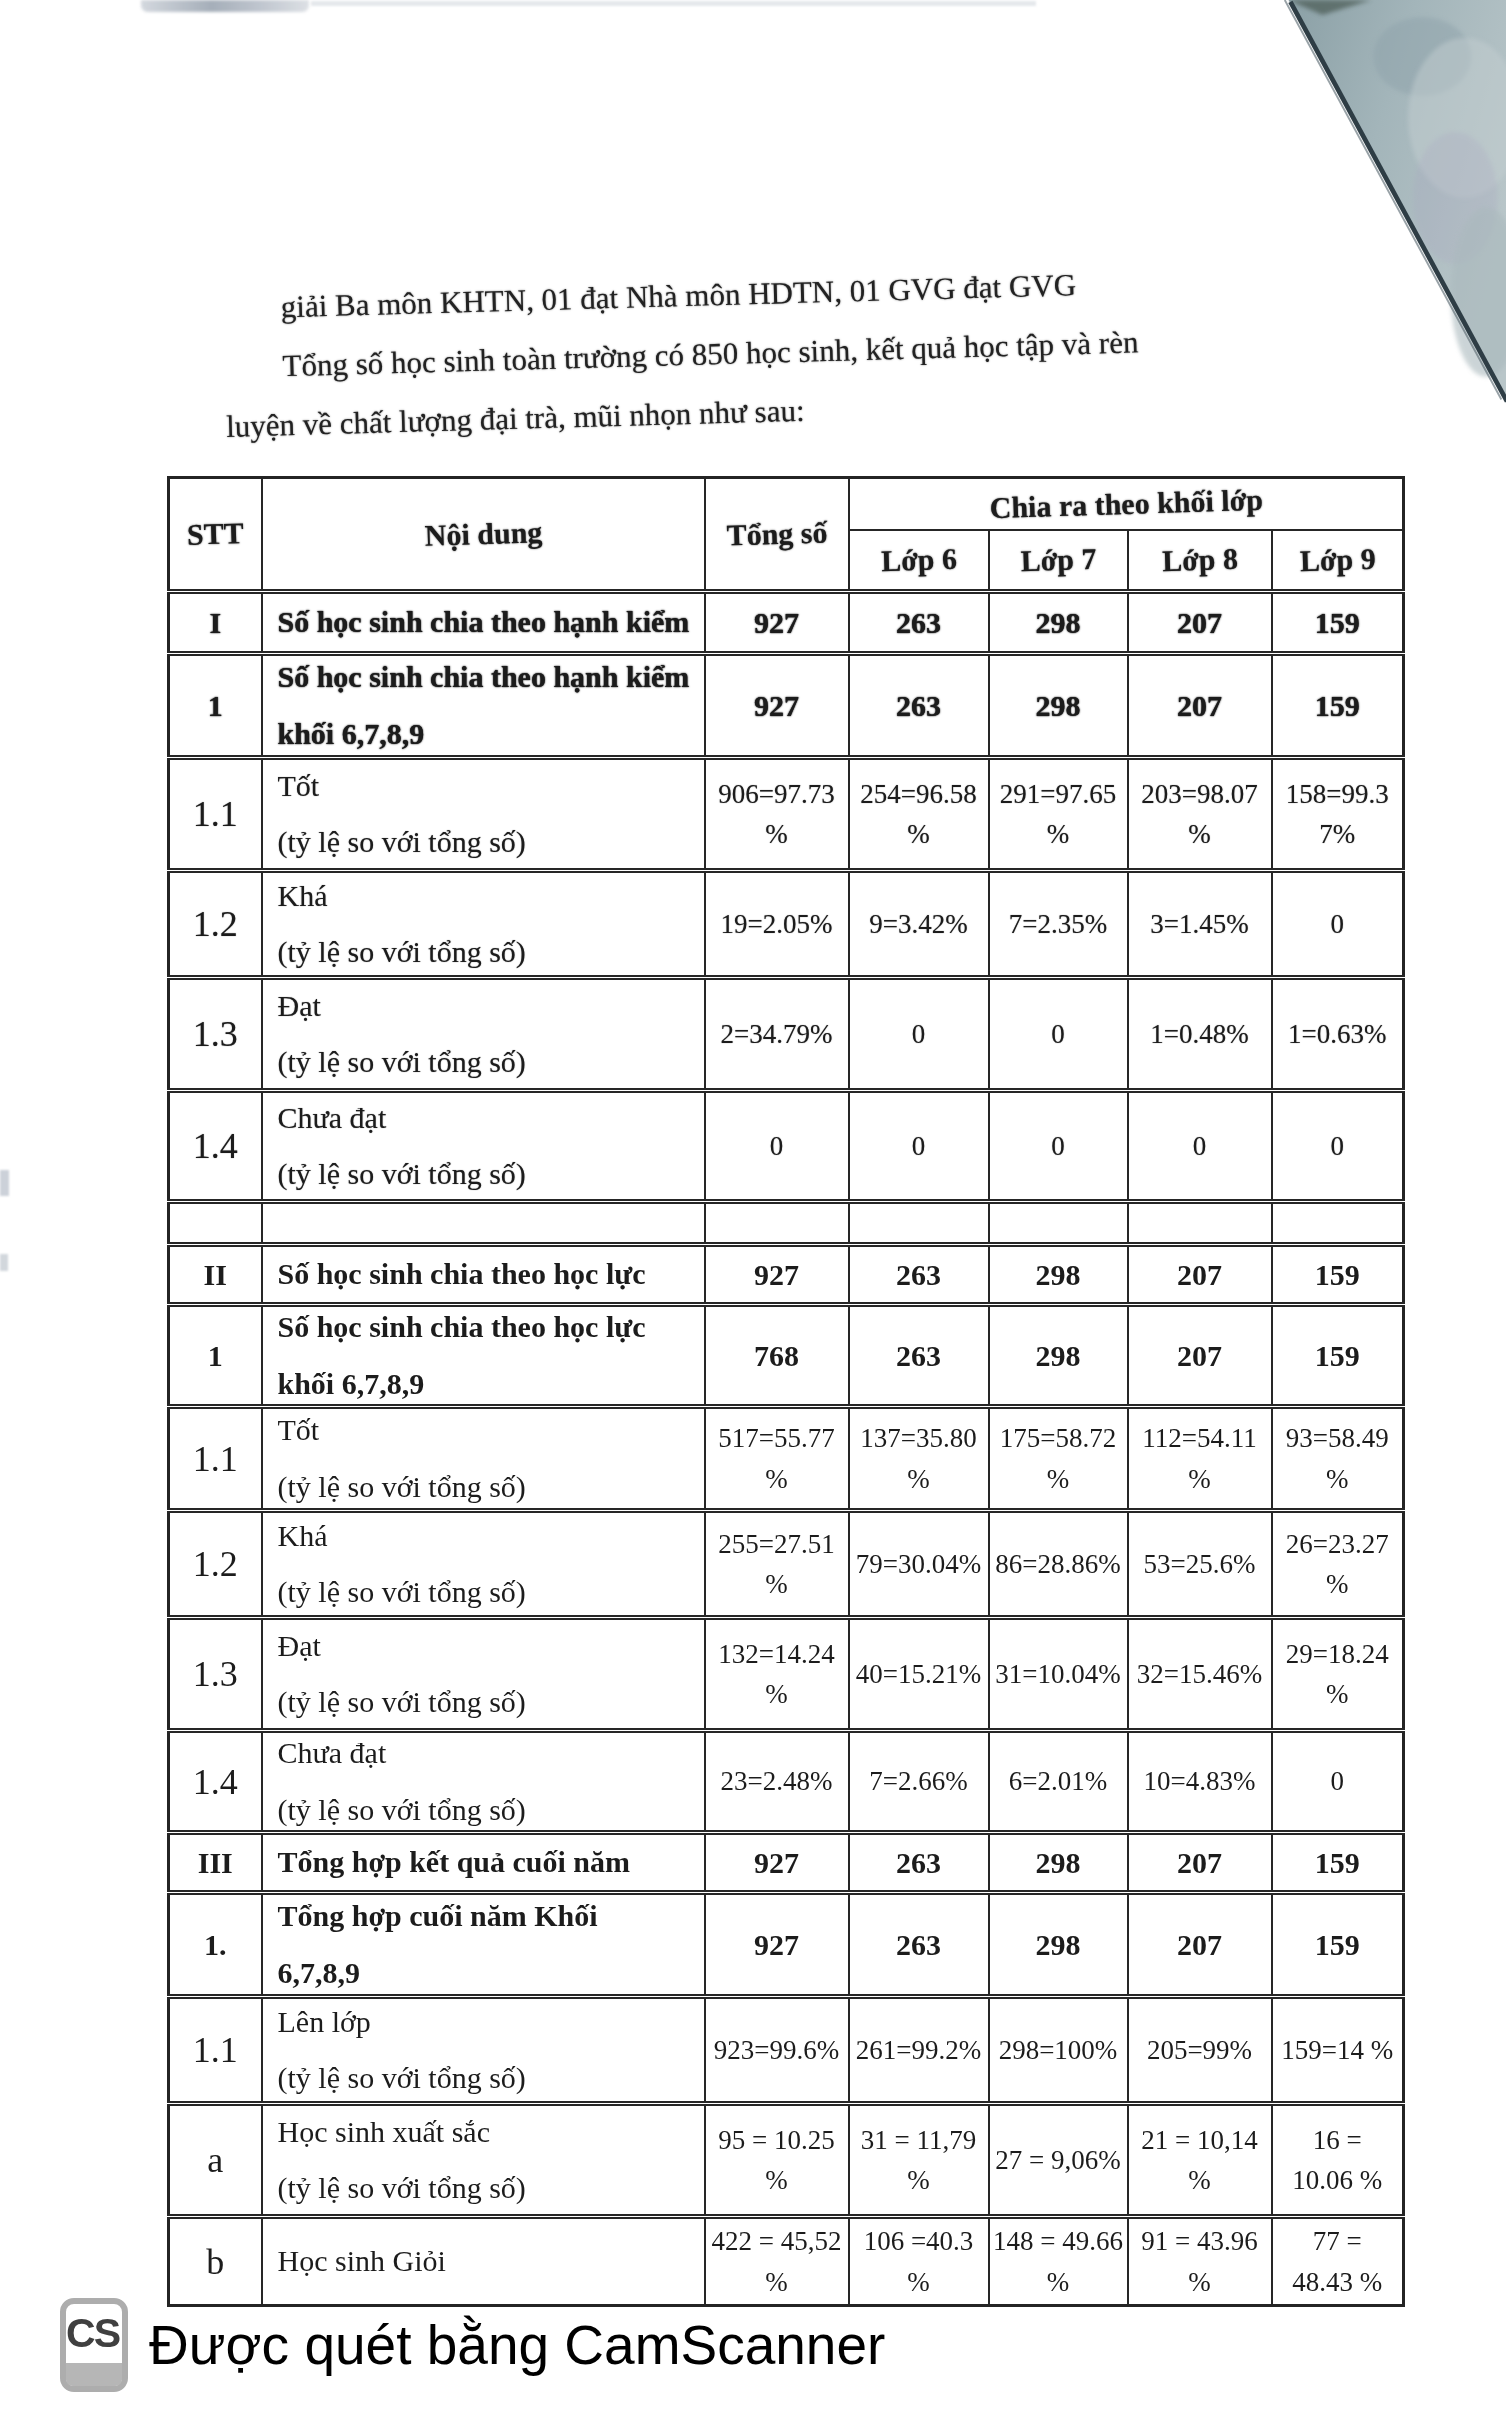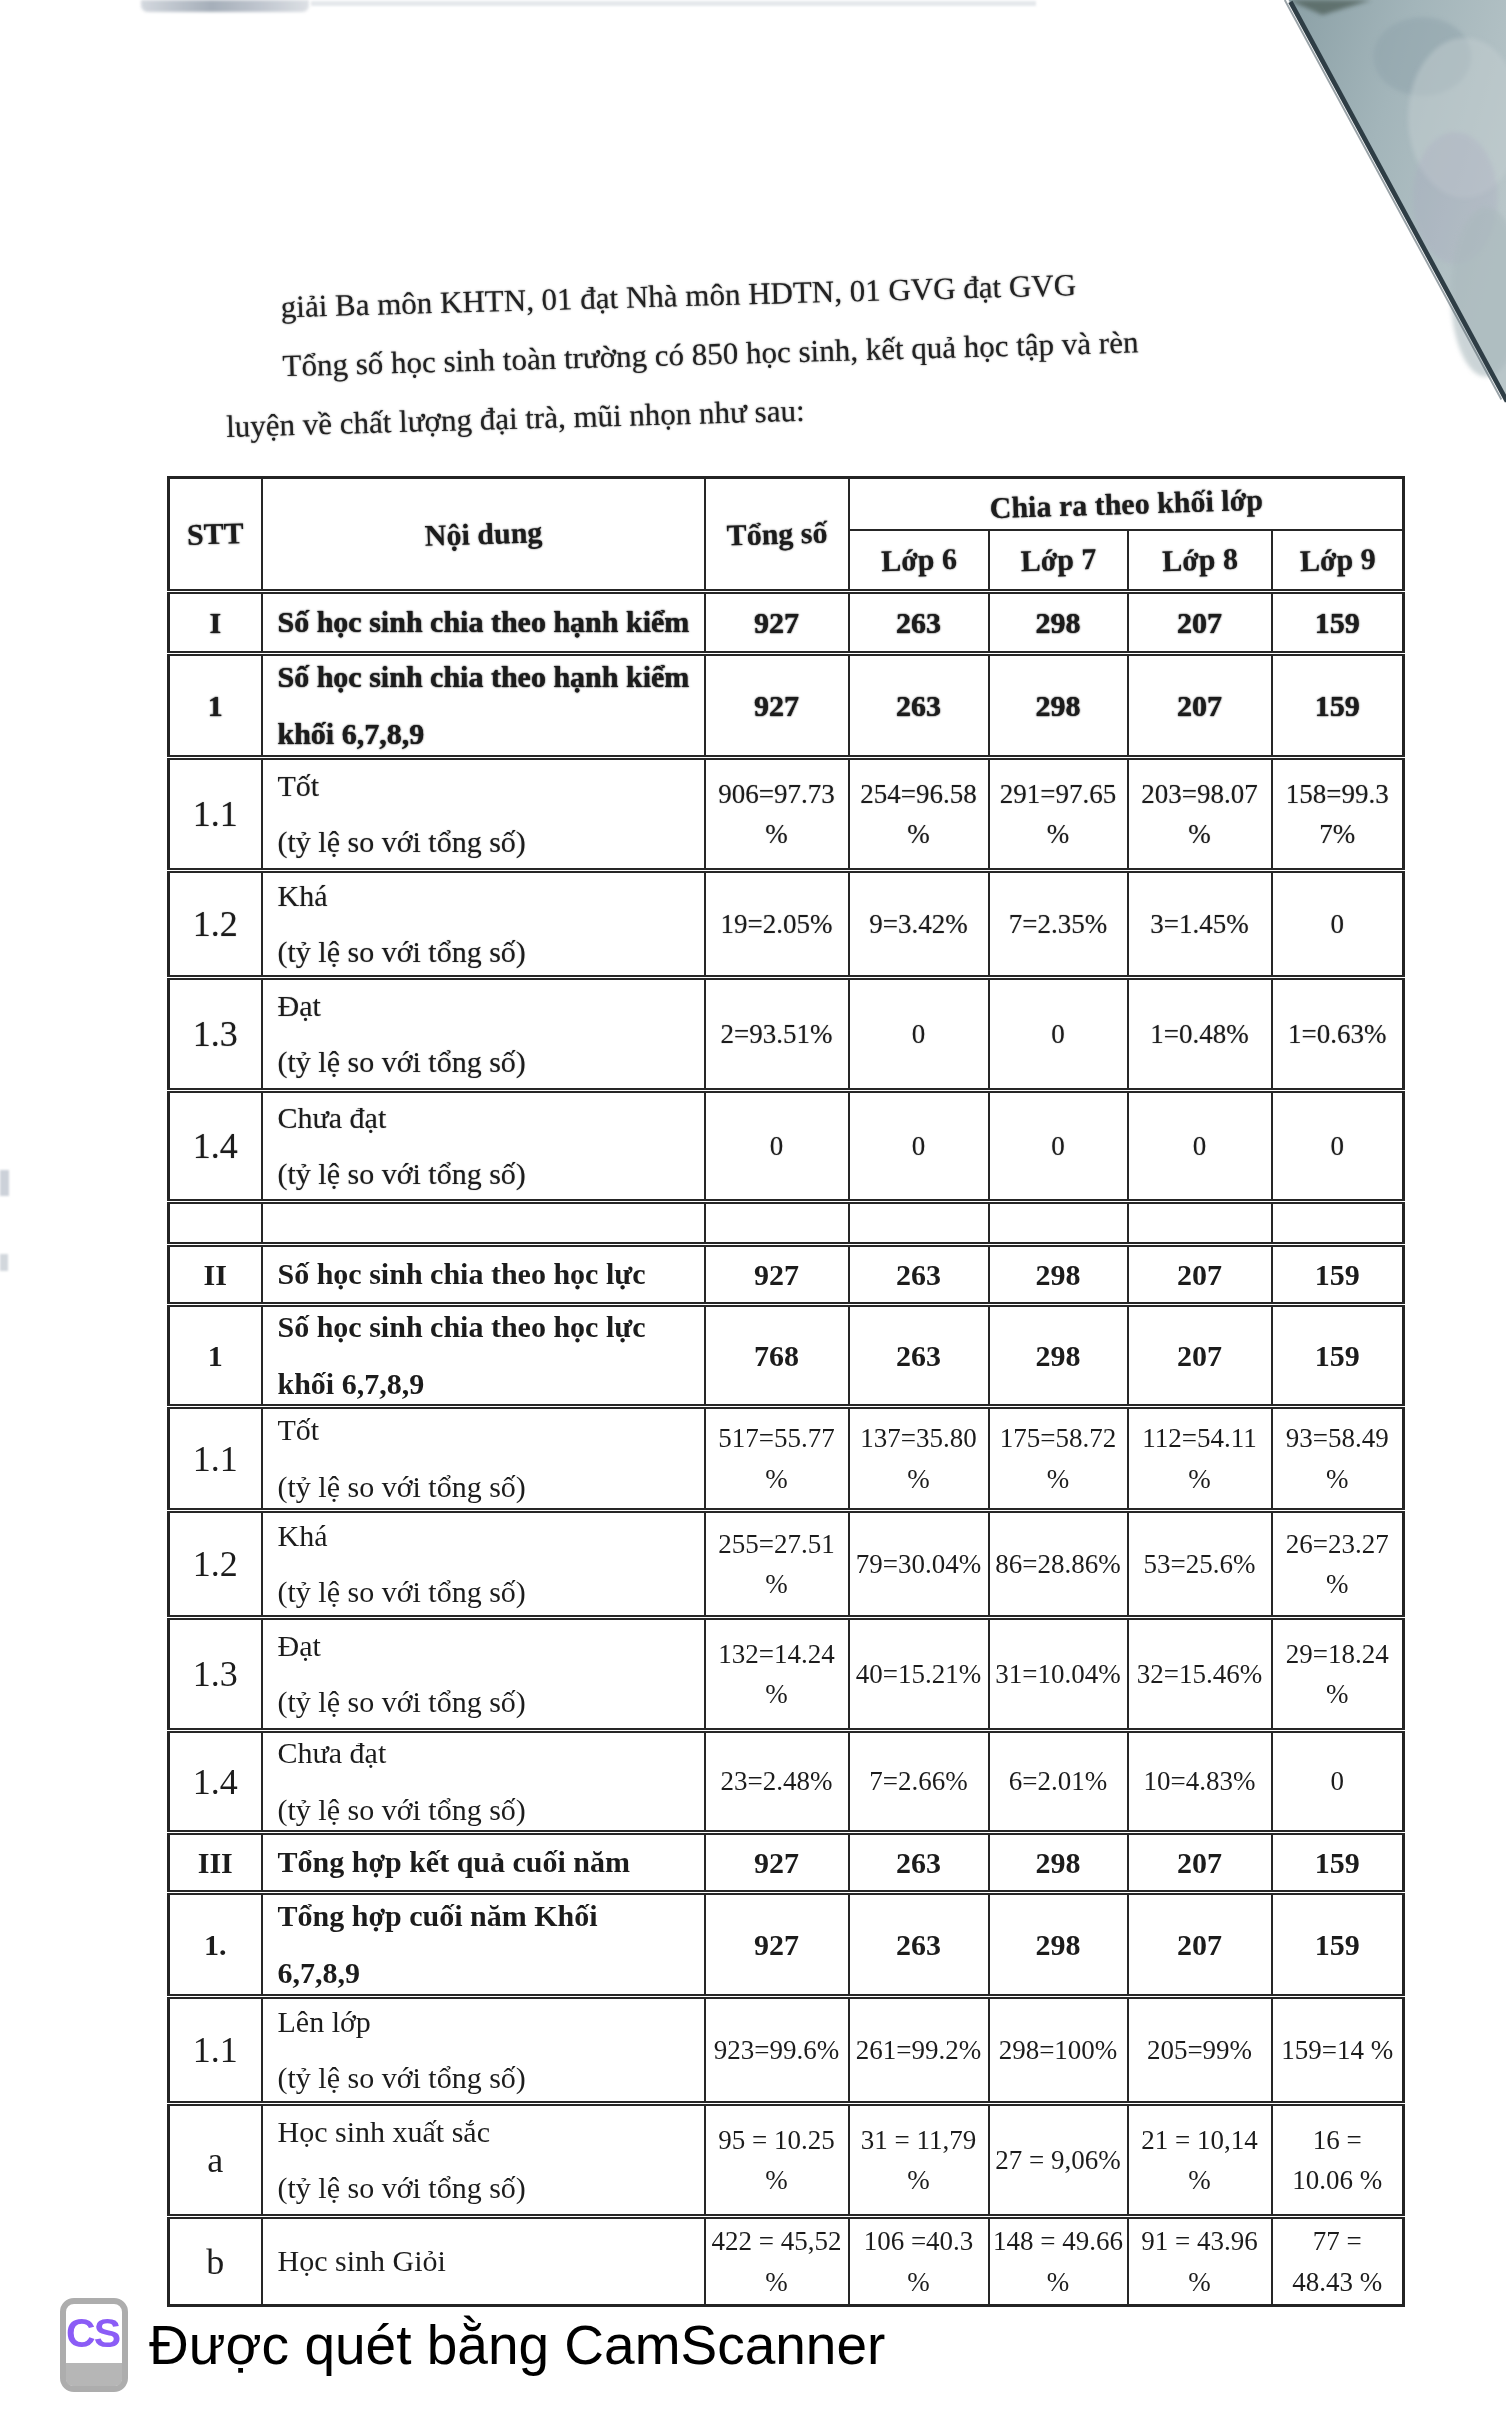--- a/index.html
+++ b/index.html
@@ -59,21 +59,21 @@
   tr.fz1 .cellin,tr.fz1 .lline{text-shadow:0 0 1.9px rgba(25,25,25,.9),0 0 0.9px rgba(25,25,25,.8);}
   tr.fz2 .cellin,tr.fz2 .lline{text-shadow:0 0 1.1px rgba(30,30,30,.55);}
   
   .cs-logo{
     position:absolute;left:60px;top:2298px;width:68px;height:94px;
     border:6.6px solid #adadad;border-radius:14px;box-sizing:border-box;
   }
   .cs-text{
     position:absolute;left:0;right:16px;top:5.6px;text-align:center;
     font-family:"Liberation Sans","DejaVu Sans",sans-serif;
-    font-weight:bold;font-size:41px;color:#8b5cf6;letter-spacing:-1.9px;
+    font-weight:bold;font-size:41px;color:#404040;letter-spacing:-1.9px;
   }
   .cs-bar{
     position:absolute;left:0;right:0;bottom:0;height:23.5px;
     background:#b6b6b6;border-radius:0 0 6.6px 6.6px;
   }
   .wm-text{
     position:absolute;left:149px;top:2309px;
     font-family:"Liberation Sans","DejaVu Sans",sans-serif;
     font-size:55px;line-height:72px;color:#000000;font-weight:400;white-space:nowrap;
   }
@@ -261,21 +261,21 @@
         <td class="stt">
           <div class="cellin">1.3</div>
         </td>
         <td class="lbl">
           <div class="lblwrap">
             <div class="lline">Đạt</div>
             <div class="lline">(tỷ lệ so với tổng số)</div>
           </div>
         </td>
         <td class="val">
-          <div class="cellin">2=93.51%</div>
+          <div class="cellin">2=34.79%</div>
         </td>
         <td class="val">
           <div class="cellin">0</div>
         </td>
         <td class="val">
           <div class="cellin">0</div>
         </td>
         <td class="val">
           <div class="cellin">1=0.48%</div>
         </td>

